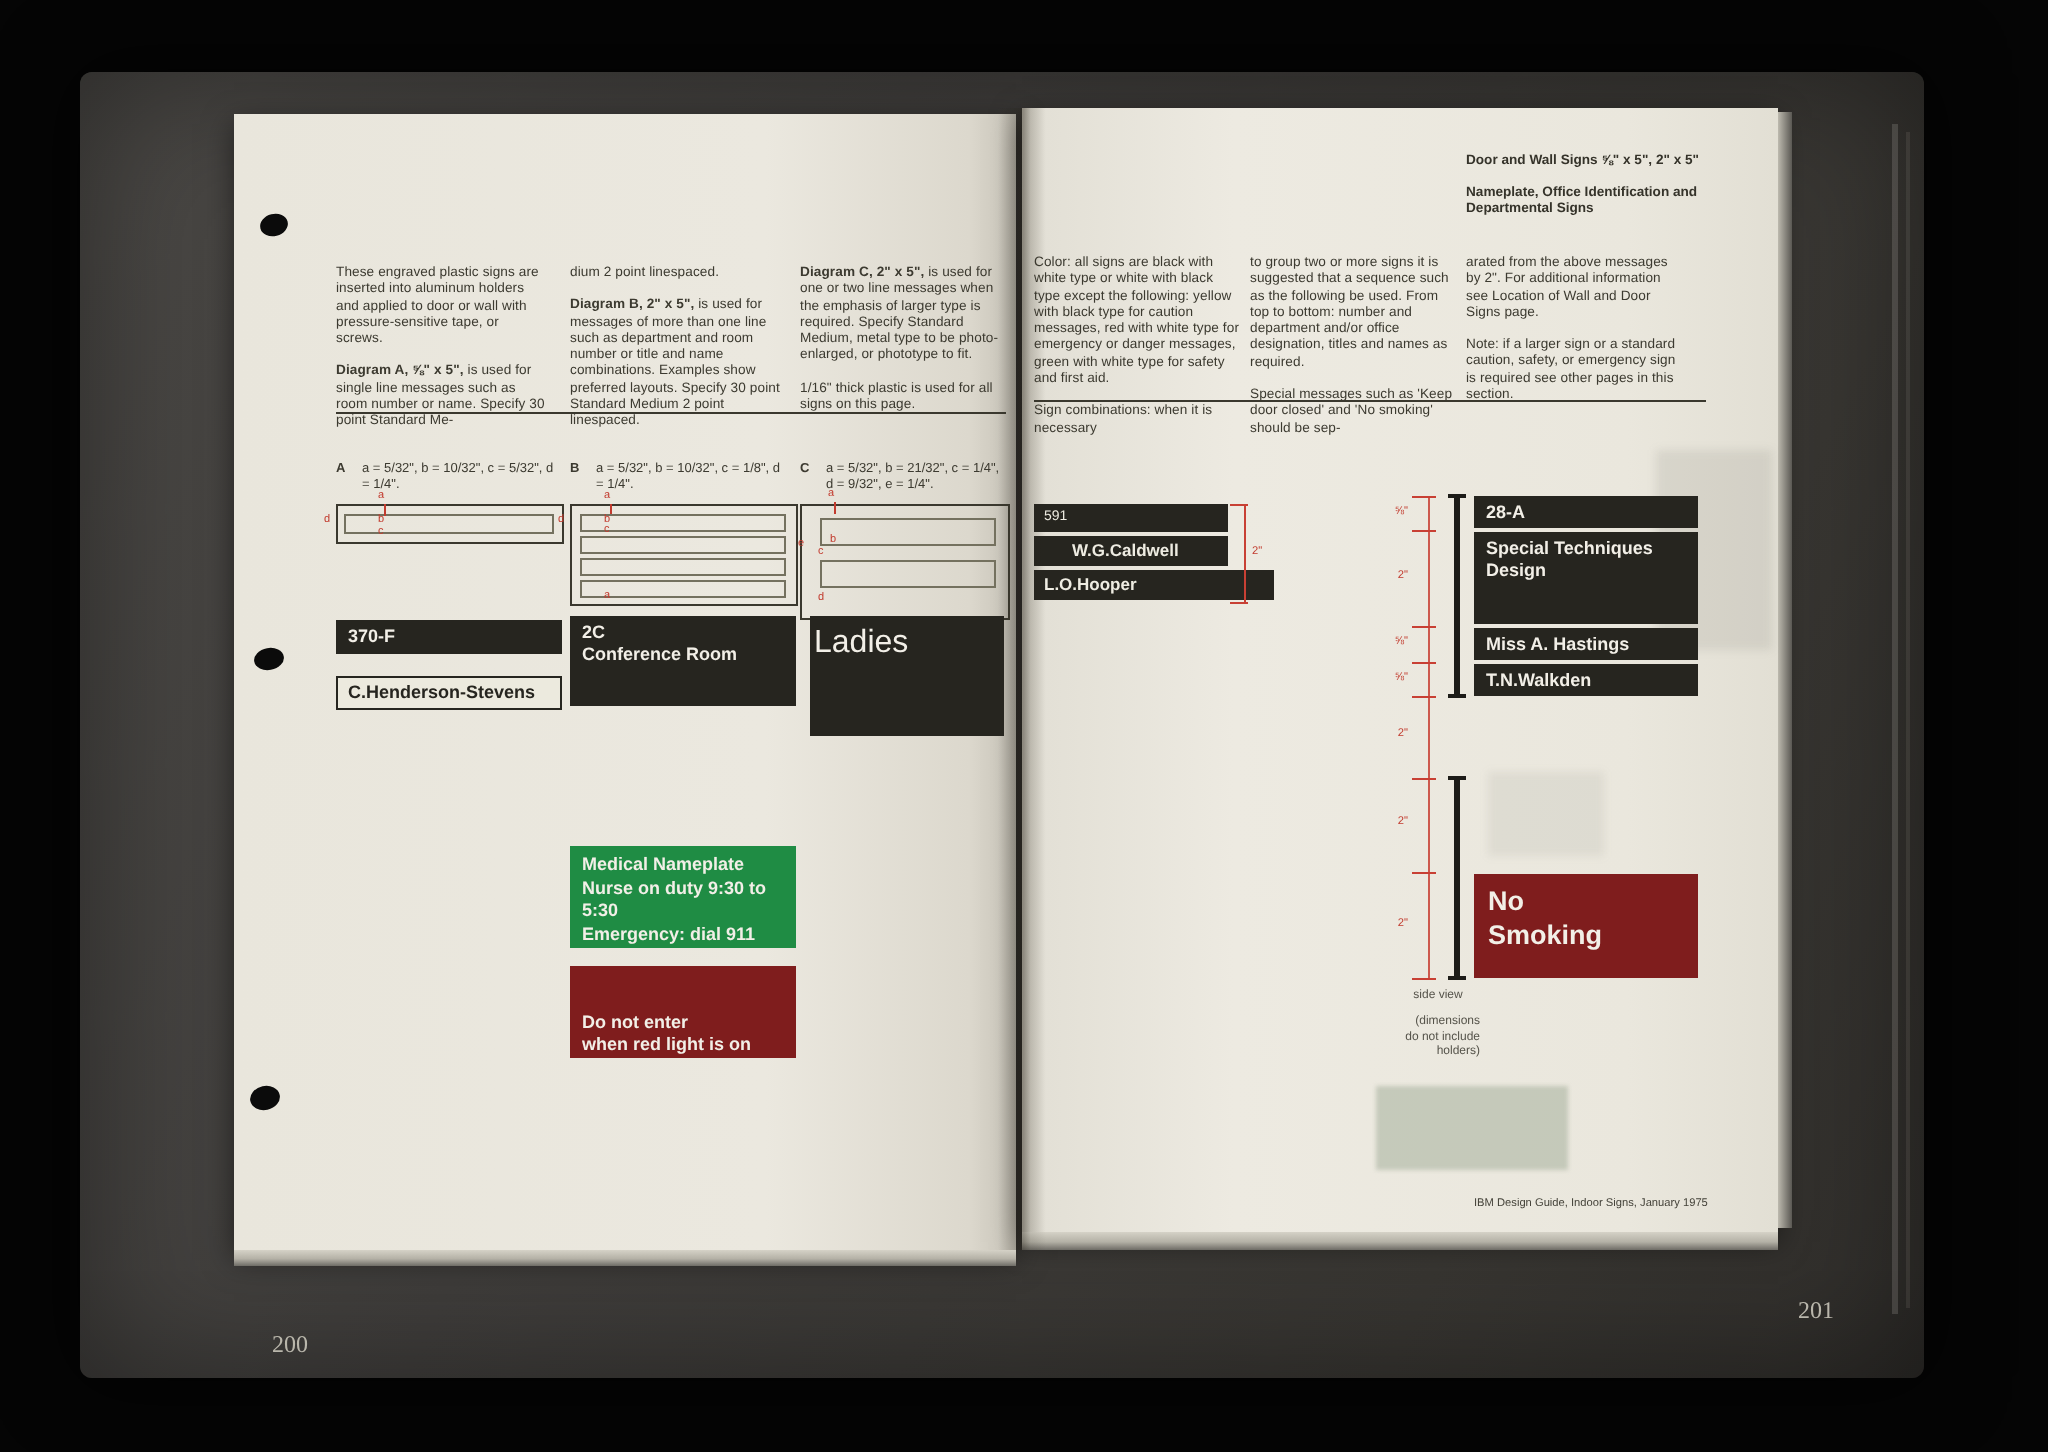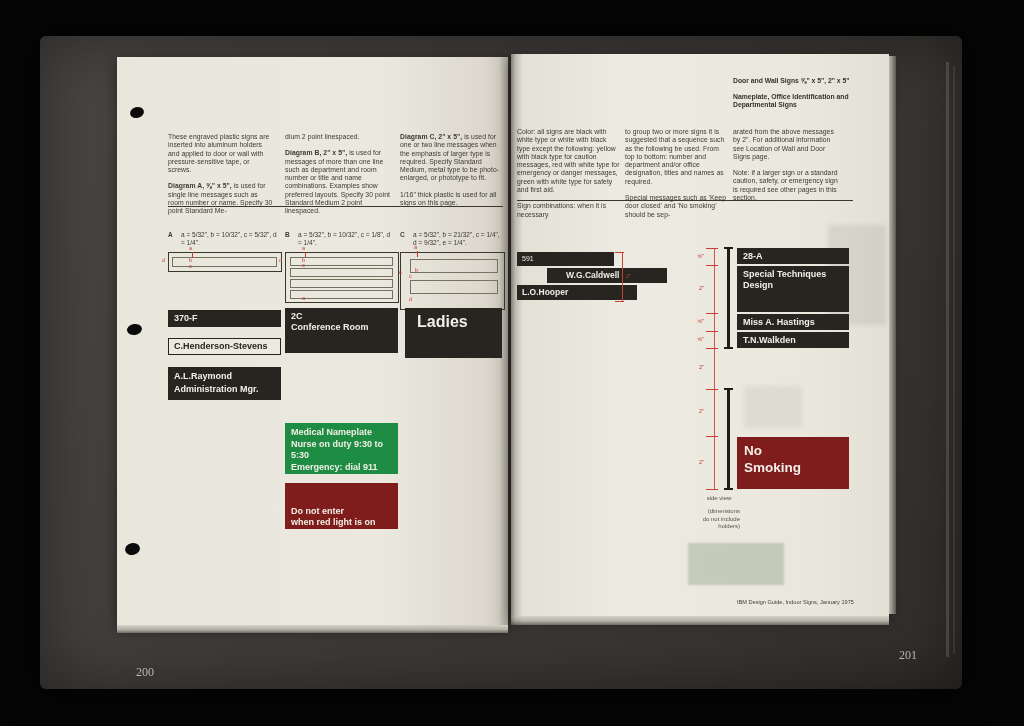--- a/index.html
+++ b/index.html
@@ -129,39 +129,35 @@
     <span class="mark" style="left:8px;top:44px;">d</span>
     <span class="mark" style="left:-2px;top:17px;">e</span>
   </div>
 
   <div class="sign sgn-black" style="left:168px;top:310px;width:113px;height:17px;line-height:11px;">
     <span>370-F</span>
   </div>
   <div class="sign sgn-white" style="left:168px;top:338px;width:113px;height:17px;padding:2px 5px;">
     <span>C.Henderson-Stevens</span>
   </div>
-  <div class="sign sgn-black" style="left:168px;top:367px;width:113px;height:33px;line-height:13px;">
-    <div>A.L.Raymond</div>
-    <div>Administration Mgr.</div>
-  </div>
   <div class="sign sgn-black" style="left:285px;top:308px;width:113px;height:45px;">
     <div>2C</div>
     <div>Conference Room</div>
   </div>
   <div class="sign sgn-green" style="left:285px;top:423px;width:113px;height:51px;line-height:11.5px;padding:4px 6px;">
     <div>Medical Nameplate</div>
     <div>Nurse on duty 9:30 to</div>
     <div>5:30</div>
     <div>Emergency: dial 911</div>
   </div>
   <div class="sign sgn-red" style="left:285px;top:483px;width:113px;height:45px;padding:23px 6px;">
     <div>Do not enter</div>
     <div>when red light is on</div>
   </div>
-  <div class="sign sgn-black" style="left:405px;top:308px;width:97px;height:50px;font-size:16px;font-weight:bold;line-height:20px;padding:4px 12px;">
+  <div class="sign sgn-black" style="left:405px;top:308px;width:97px;height:60px;font-size:16px;font-weight:normal;line-height:20px;padding:4px 2px;">
     <span>Ladies</span>
   </div>
 
   <div class="abs" style="left:733px;top:77px;width:130px;font-size:6.8px;line-height:8.3px;font-weight:bold;color:#35332a;">
     <span>Door and Wall Signs ⅝" x 5", 2" x 5"</span>
   </div>
   <div class="abs" style="left:733px;top:93px;width:130px;font-size:6.8px;line-height:8.3px;font-weight:bold;color:#35332a;">
     <div>Nameplate, Office Identification and</div>
     <div>Departmental Signs</div>
   </div>
@@ -176,21 +172,21 @@
   </div>
   <div class="col" style="left:733px;top:128px;width:110px;">
     <p><span>arated from the above messages by 2". For additional information see Location of Wall and Door Signs page.</span></p>
     <p><span>Note: if a larger sign or a standard caution, safety, or emergency sign is required see other pages in this section.</span></p>
   </div>
   <div class="rule" style="left:517px;top:200px;width:336px;"></div>
 
   <div class="strip" style="left:517px;top:252px;width:97px;height:14px;font-size:7px;line-height:14px;font-weight:normal;">
     <span>591</span>
   </div>
-  <div class="strip" style="left:547px;top:268px;width:120px;height:15px;font-size:8.5px;line-height:15px;padding-left:19px;">
+  <div class="strip" style="left:517px;top:268px;width:97px;height:15px;font-size:8.5px;line-height:15px;padding-left:19px;">
     <span>W.G.Caldwell</span>
   </div>
   <div class="strip" style="left:517px;top:285px;width:120px;height:15px;font-size:8.5px;line-height:15px;">
     <span>L.O.Hooper</span>
   </div>
 
   <div class="dim-line" style="left:622px;top:253px;width:1px;height:48px;"></div>
   <div class="dim-line" style="left:615px;top:252px;width:9px;height:1px;"></div>
   <div class="dim-line" style="left:615px;top:301px;width:9px;height:1px;"></div>
   <div class="dim-label" style="left:626px;top:273px;text-align:left;">2"</div>

